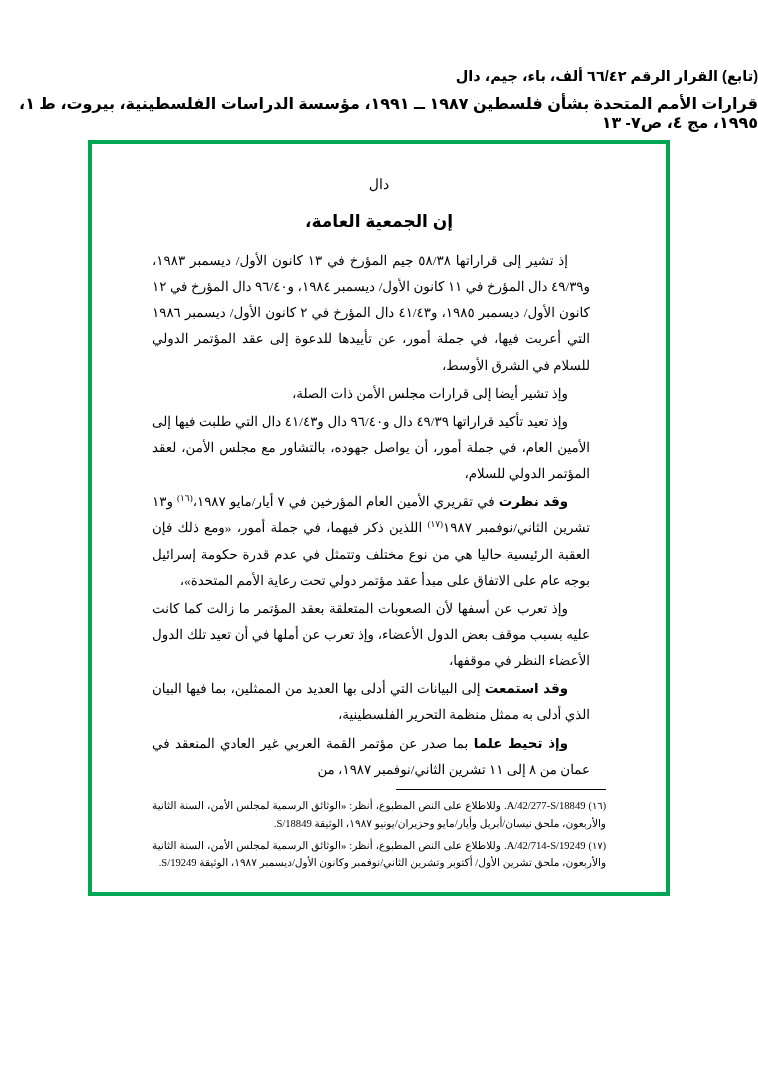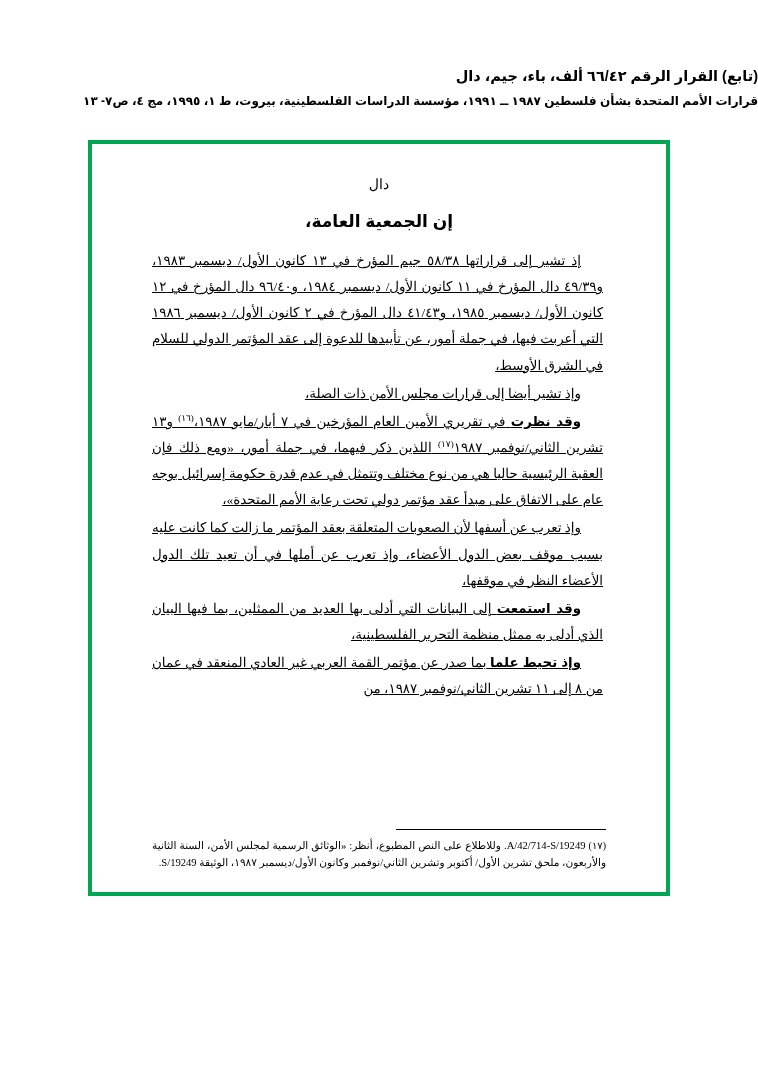--- a/index.html
+++ b/index.html
@@ -29,21 +29,21 @@
     font-family: "Liberation Sans", "DejaVu Sans", sans-serif;
     font-weight: bold;
     font-size: 14.5px;
     letter-spacing: 0px;
     margin: 0 0 10px 0;
     direction: rtl;
   }
   .doc-subtitle {
     font-family: "Liberation Sans", "DejaVu Sans", sans-serif;
     font-weight: bold;
-    font-size: 12px;
+    font-size: 16px;
     margin: 0;
     direction: rtl;
   }
   .frame {
     position: absolute;
     top: 140px;
     right: 88px;
     left: 88px;
     height: 756px;
     border: 4px solid #00a651;
@@ -69,23 +69,22 @@
     font-size: 17px;
     font-weight: bold;
     margin: 0 0 16px 0;
     font-family: "Liberation Sans", "DejaVu Sans", sans-serif;
   }
   .para {
     font-size: 13.4px;
     line-height: 1.95;
     text-align: justify;
     text-justify: inter-word;
-    margin: 0 3px 2px 0;
+    margin: 0 16px 2px 0;
     text-indent: 22px;
-    text-decoration: underline;
   }
   .para b {
     font-family: "Liberation Sans", "DejaVu Sans", sans-serif;
     font-weight: bold;
   }
   .sup {
     font-size: 9px;
     vertical-align: super;
   }
   .notes {
@@ -134,31 +133,33 @@
 
   <div class="frame">
     <div class="frame-inner">
 
       <div class="section-letter">دال</div>
 
       <div class="assembly-line">إن الجمعية العامة،</div>
 
       <p class="para">إذ تشير إلى قراراتها ٥٨/٣٨ جيم المؤرخ في ١٣ كانون الأول/ ديسمبر ١٩٨٣، و٤٩/٣٩ دال المؤرخ في ١١ كانون الأول/ ديسمبر ١٩٨٤، و٩٦/٤٠ دال المؤرخ في ١٢ كانون الأول/ ديسمبر ١٩٨٥، و٤١/٤٣ دال المؤرخ في ٢ كانون الأول/ ديسمبر ١٩٨٦ التي أعربت فيها، في جملة أمور، عن تأييدها للدعوة إلى عقد المؤتمر الدولي للسلام في الشرق الأوسط،</p>
       <p class="para">وإذ تشير أيضا إلى قرارات مجلس الأمن ذات الصلة،</p>
+      <p class="para">وإذ تعيد تأكيد قراراتها ٤٩/٣٩ دال و٩٦/٤٠ دال و٤١/٤٣ دال التي طلبت فيها إلى الأمين العام، في جملة أمور، أن يواصل جهوده، بالتشاور مع مجلس الأمن، لعقد المؤتمر الدولي للسلام،</p>
 
       <p class="para"><b>وقد نظرت</b> <span>في تقريري الأمين العام المؤرخين في ٧ أيار/مايو ١٩٨٧،</span><span class="sup">(١٦)</span> <span>و١٣ تشرين الثاني/نوفمبر ١٩٨٧</span><span class="sup">(١٧)</span> <span>اللذين ذكر فيهما، في جملة أمور، «ومع ذلك فإن العقبة الرئيسية حاليا هي من نوع مختلف وتتمثل في عدم قدرة حكومة إسرائيل بوجه عام على الاتفاق على مبدأ عقد مؤتمر دولي تحت رعاية الأمم المتحدة»،</span></p>
 
       <p class="para">وإذ تعرب عن أسفها لأن الصعوبات المتعلقة بعقد المؤتمر ما زالت كما كانت عليه بسبب موقف بعض الدول الأعضاء، وإذ تعرب عن أملها في أن تعيد تلك الدول الأعضاء النظر في موقفها،</p>
 
       <p class="para"><b>وقد استمعت</b> <span>إلى البيانات التي أدلى بها العديد من الممثلين، بما فيها البيان الذي أدلى به ممثل منظمة التحرير الفلسطينية،</span></p>
 
       <p class="para"><b>وإذ تحيط علما</b> <span>بما صدر عن مؤتمر القمة العربي غير العادي المنعقد في عمان من ٨ إلى ١١ تشرين الثاني/نوفمبر ١٩٨٧، من</span></p>
 
       <div class="notes">
         <div class="notes-rule"></div>
+        <p class="note"><span class="num">(١٦)</span> <span>A/42/277-S/18849. وللاطلاع على النص المطبوع، أنظر: «الوثائق الرسمية لمجلس الأمن، السنة الثانية والأربعون، ملحق نيسان/أبريل وأيار/مايو وحزيران/يونيو ١٩٨٧، الوثيقة S/18849.</span></p>
         <p class="note"><span class="num">(١٧)</span> <span>A/42/714-S/19249. وللاطلاع على النص المطبوع، أنظر: «الوثائق الرسمية لمجلس الأمن، السنة الثانية والأربعون، ملحق تشرين الأول/ أكتوبر وتشرين الثاني/نوفمبر وكانون الأول/ديسمبر ١٩٨٧، الوثيقة S/19249.</span></p>
       </div>
 
     </div>
   </div>
 
 
 </div>
 
 </body></html>

